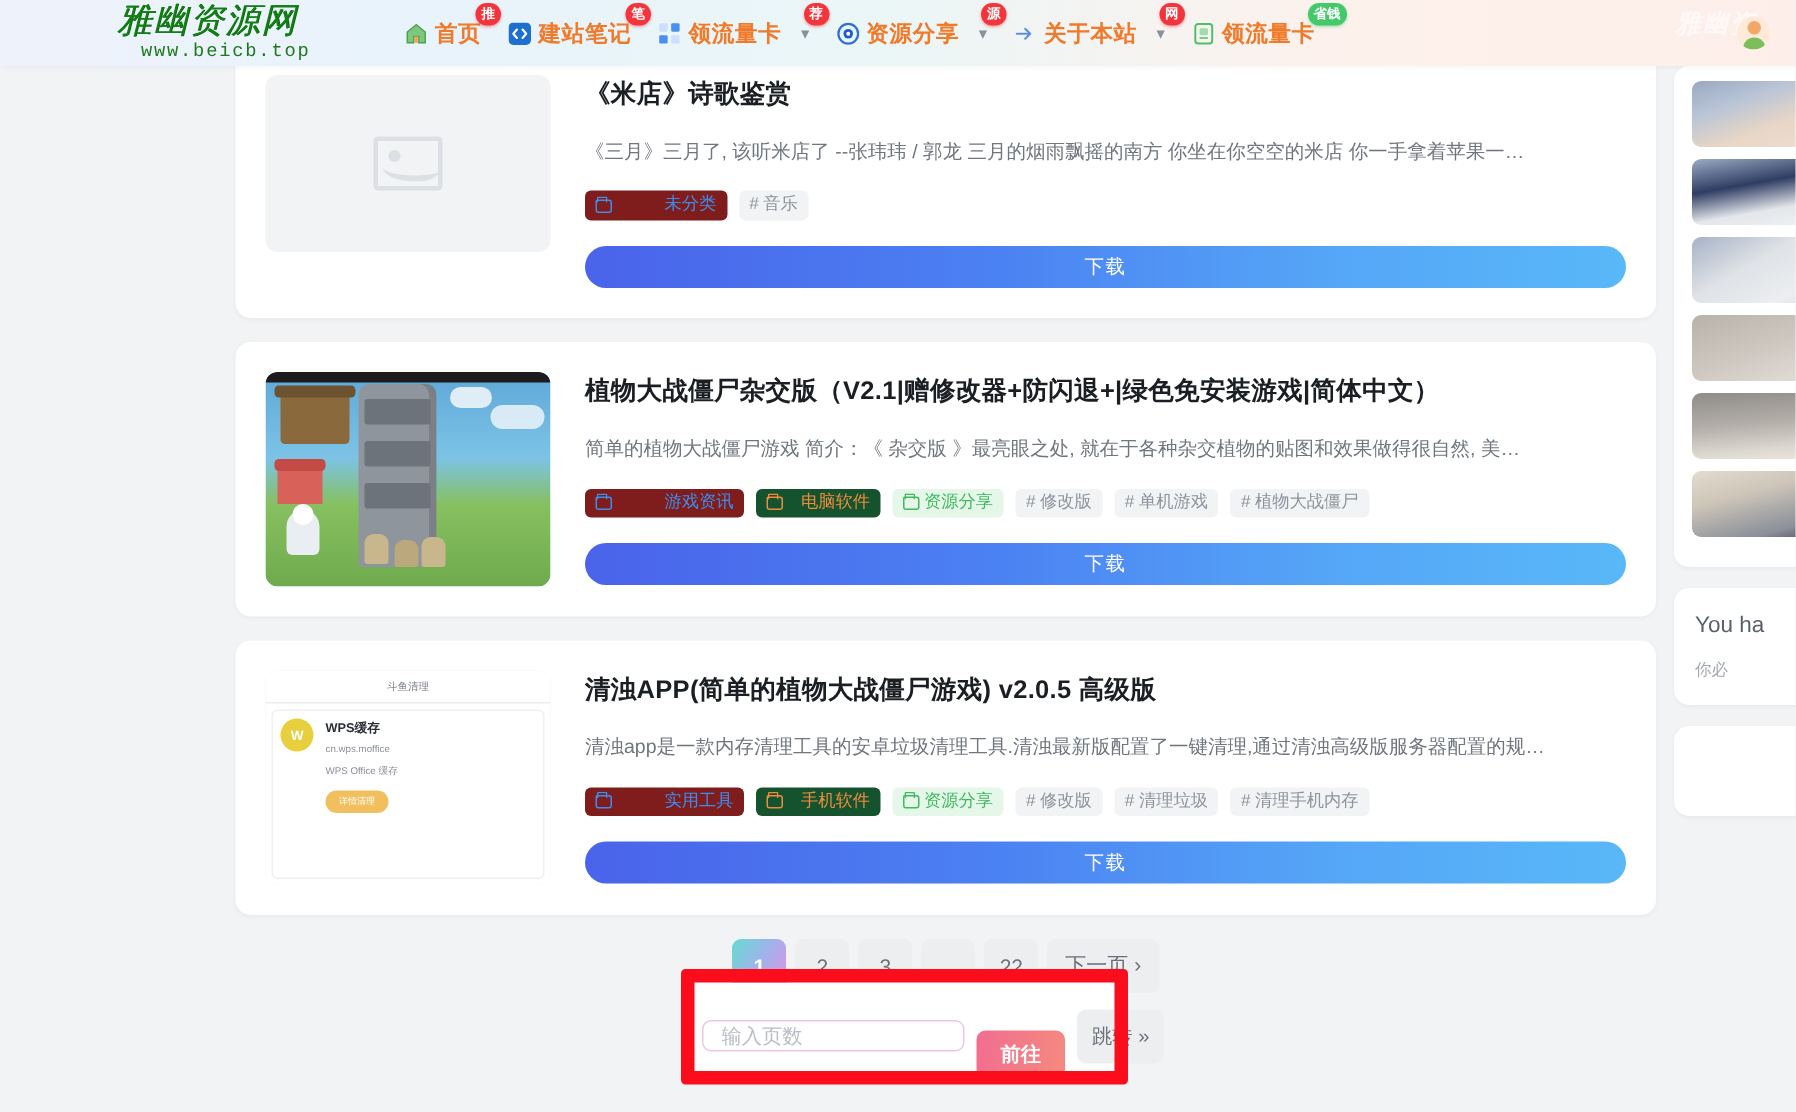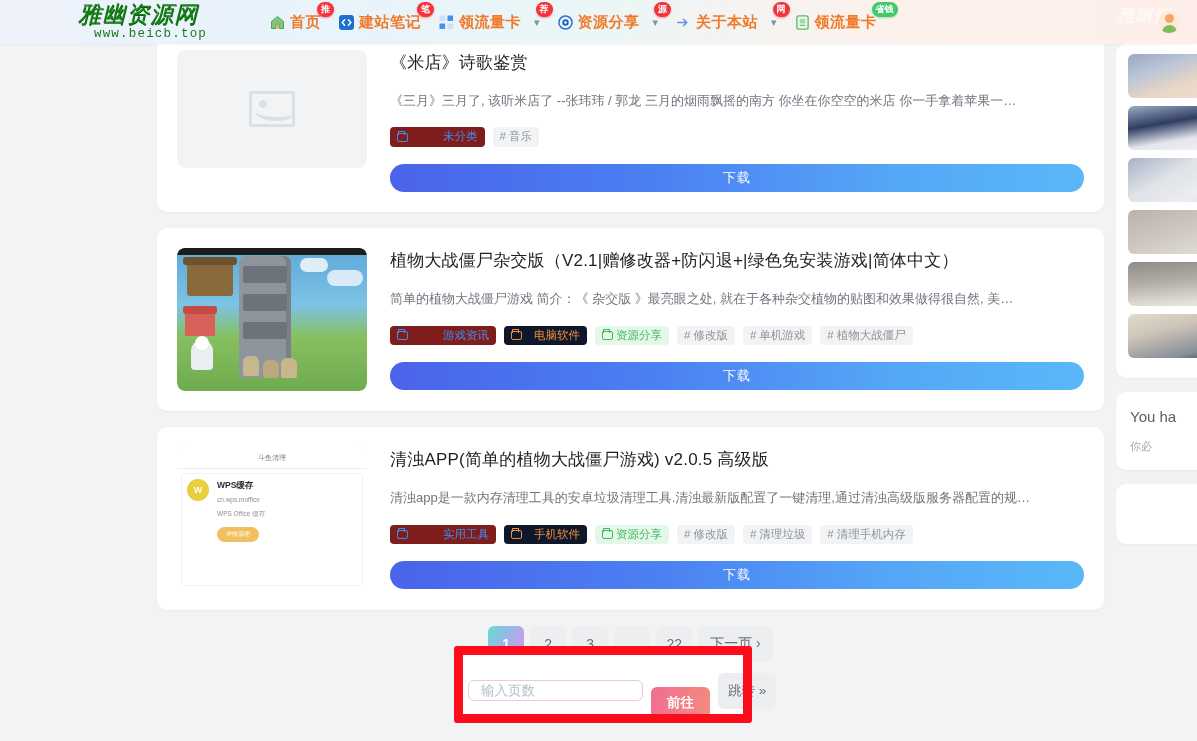--- a/index.html
+++ b/index.html
@@ -83,35 +83,35 @@
   .ph-ico:before {
     content:''; position:absolute; left:7px; top:6px; width:8px; height:8px;
     border-radius:50%; background:#dcdfe3;
   }
   .ph-ico:after {
     content:''; position:absolute; left:3px; bottom:3px; width:38px; height:14px;
     border-bottom:4px solid #dcdfe3; border-radius:0 0 40% 55%;
   }
   .body { flex: 1; min-width: 0; padding-top: 2px; }
   .title {
-    font-size: 17px; font-weight: normal; color: #1b1f24; line-height: 1.35;
+    font-size: 17px; font-weight: bold; color: #1b1f24; line-height: 1.35;
     letter-spacing: 0.2px; cursor: pointer;
   }
   .excerpt {
     font-size: 13px; color: #70767e; margin-top: 16px; line-height: 1.5;
     white-space: nowrap; overflow: hidden; text-overflow: ellipsis;
   }
   .tags { display: flex; align-items: center; gap: 8px; margin-top: 17px; flex-wrap: wrap; }
   .tag {
     display: inline-flex; align-items: center; gap: 3px;
     font-size: 11.5px; padding: 3px 7px; border-radius: 4px; line-height: 1.2;
     cursor: pointer; white-space: nowrap;
   }
   .tag.cat-blue { background: #7f1d1d; color: #3b8ef0; gap: 35px; }
-  .tag.cat-orange { background: #0f172a; color: #ef8b3c; gap: 12px; }
+  .tag.cat-orange { background: #14532d; color: #ef8b3c; gap: 12px; }
   .tag.cat-green { background: #e4f7e8; color: #40b95f; }
   .tag.hash { background: #f2f3f5; color: #8d949c; }
   .folder {
     width: 11px; height: 9px; border: 1.4px solid currentColor;
     border-radius: 1px 2px 2px 2px; position: relative; display: inline-block;
   }
   .folder:before {
     content:''; position:absolute; left:0; top:-3.2px; width:5px; height:3px;
     border: 1.4px solid currentColor; border-bottom: none; border-radius: 1px 1px 0 0;
   }

